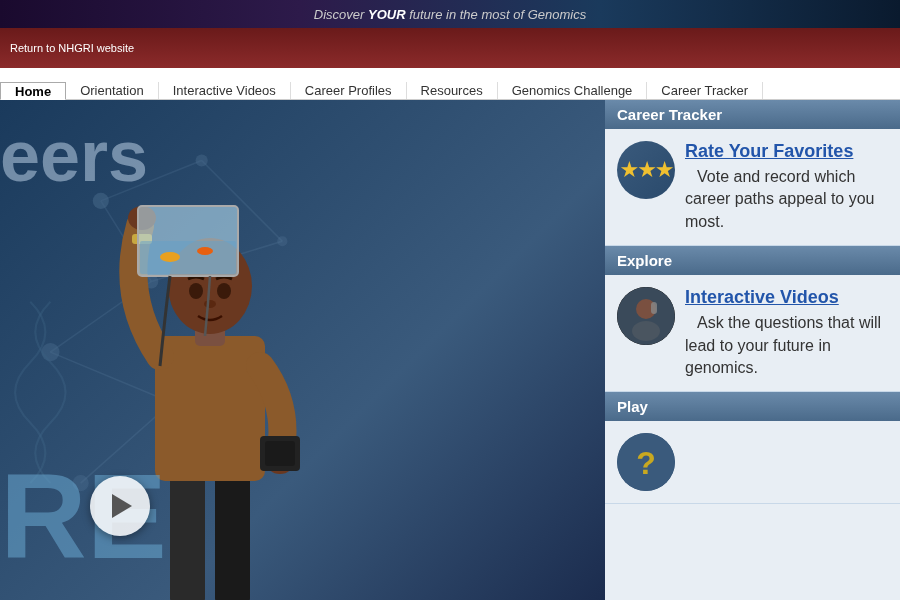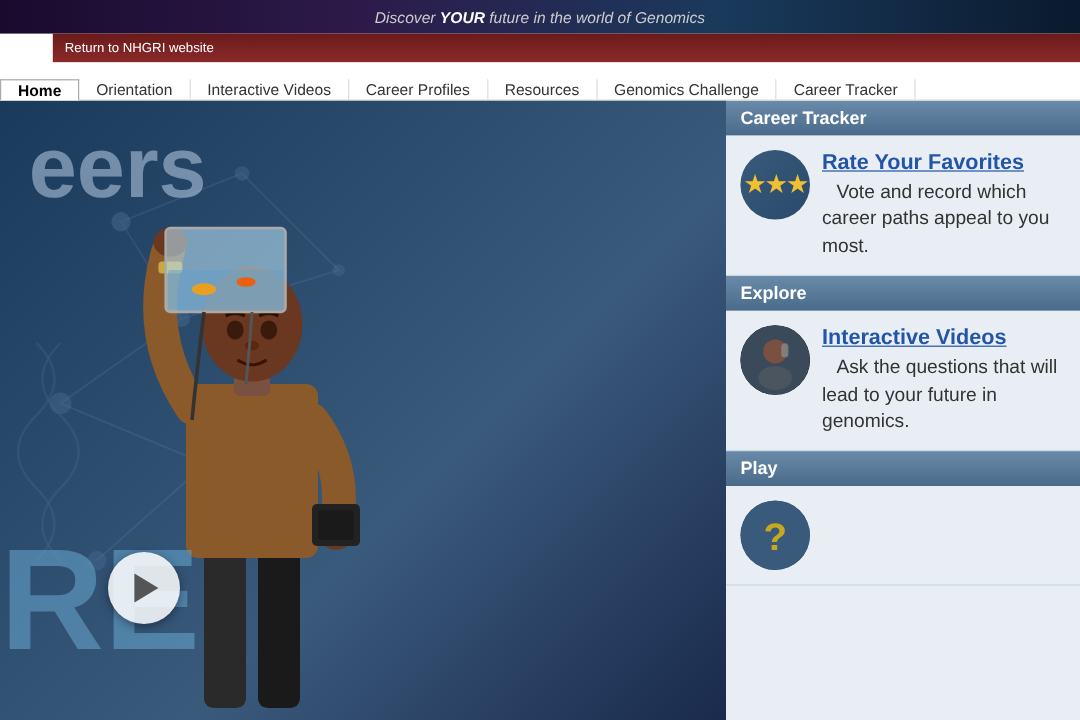--- a/index.html
+++ b/index.html
@@ -14,25 +14,24 @@
       justify-content: center;
       color: #ccc;
       font-size: 13px;
       font-style: italic;
     }
     #top-banner strong { color: #fff; font-style: italic; text-align: center; }
 
     
     #return-bar {
       background: linear-gradient(to bottom, #6a1a1a, #8b2a2a);
-      height: 24px;
+      height: 40px;
       display: flex;
       align-items: center;
       padding: 0 10px;
-      margin-left: 44px;
     }
     #return-bar a {
       color: #fff;
       font-size: 11px;
       text-decoration: none;
       cursor: pointer;
     }
 
     
     #nav-bar {
@@ -87,21 +86,20 @@
     
     #careers-text {
       position: absolute;
       left: 0;
       top: 20px;
       font-size: 72px;
       font-weight: bold;
       color: rgba(200, 220, 240, 0.5);
       line-height: 1;
       pointer-events: none;
-      margin-left: 24px;
     }
 
     
     #re-text {
       position: absolute;
       left: 0;
       bottom: 40px;
       font-size: 120px;
       font-weight: bold;
       color: rgba(100, 160, 200, 0.6);
@@ -213,21 +211,21 @@
       left: 60px;
       width: 300px;
       height: 470px;
     }
   </style>
 </head>
 <body>
 
 <div id="top-banner">
   <span>
-    <span>Discover </span><strong>YOUR</strong><span> future in the world of Genomics</span>
+    <span>Discover </span><strong>YOUR</strong><span> future in the most of Genomics</span>
   </span>
 </div>
 
 <div id="return-bar">
   <a>Return to NHGRI website</a>
 </div>
 
 <div id="nav-bar">
   <div class="nav-item active">Home</div>
   <div class="nav-item">Orientation</div>

